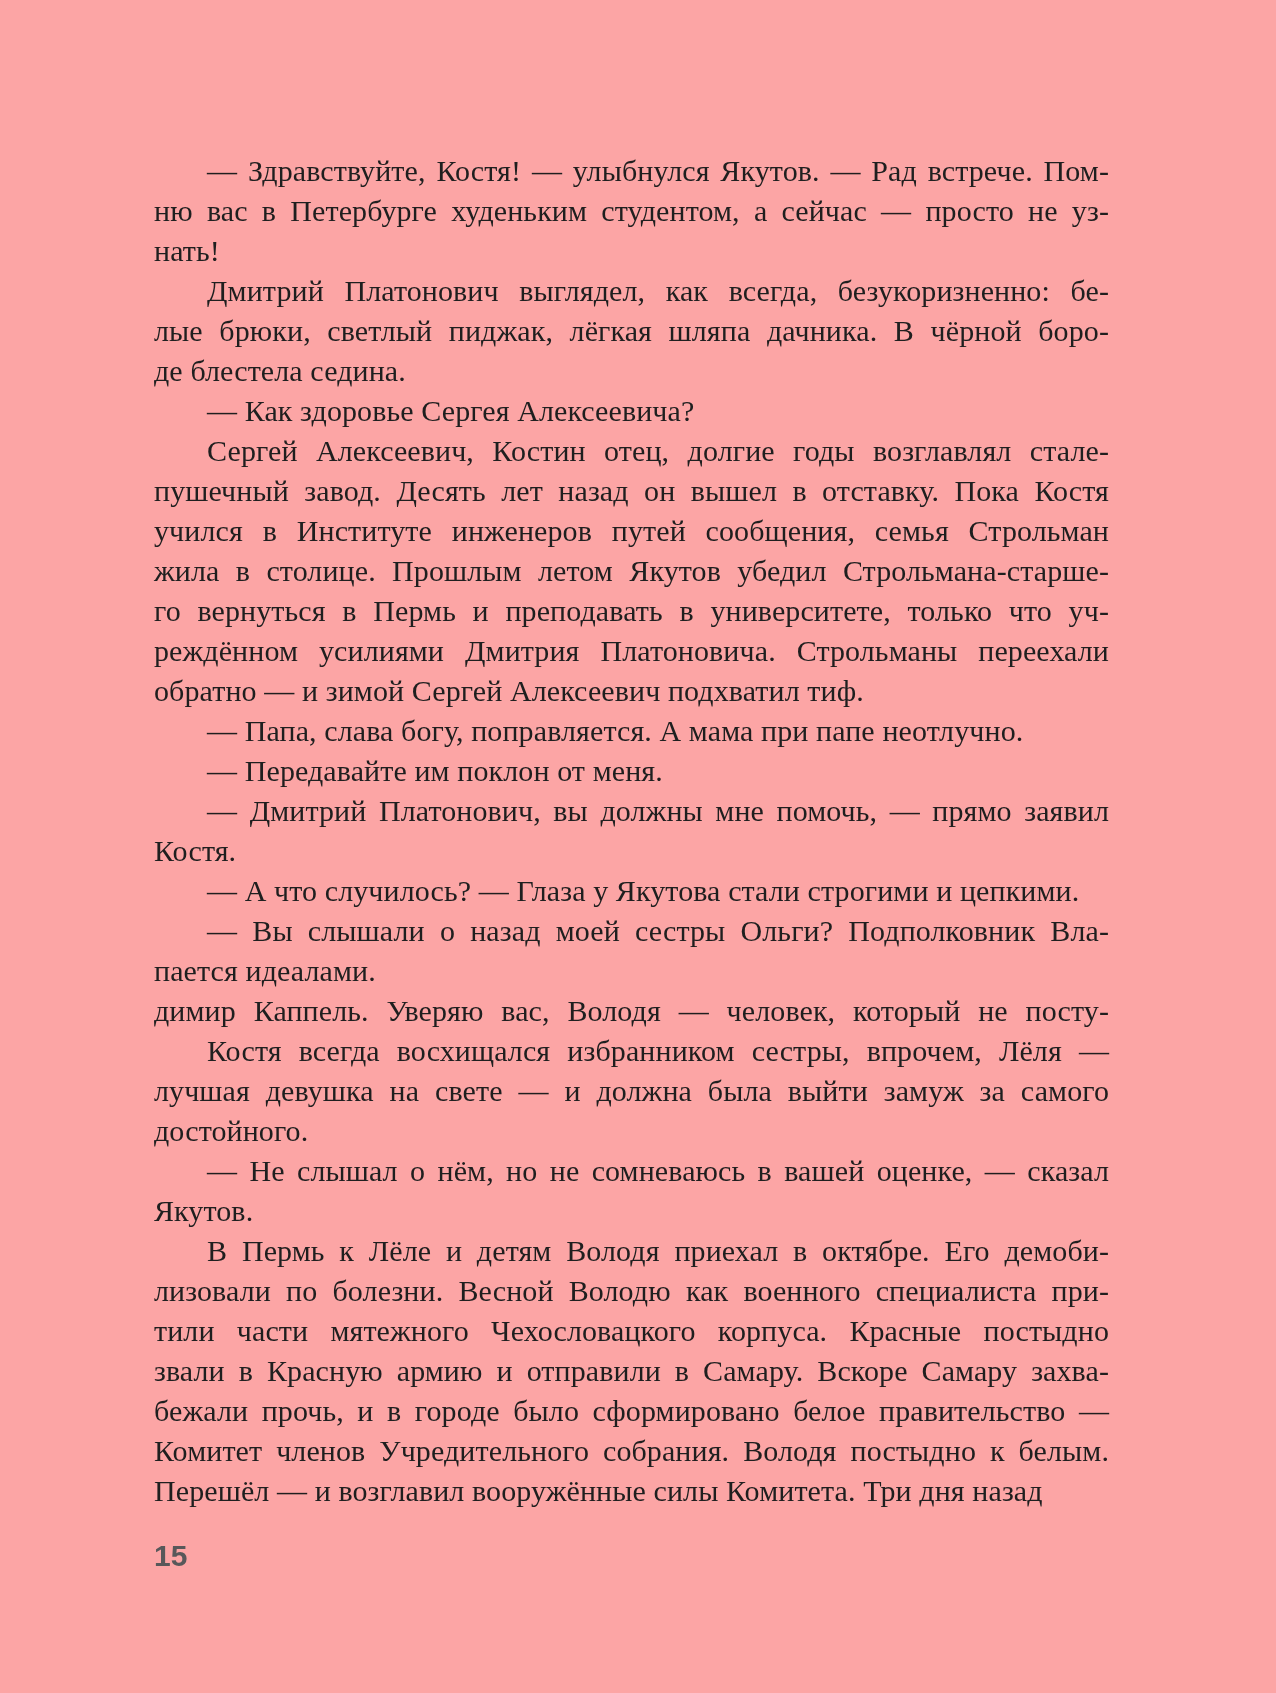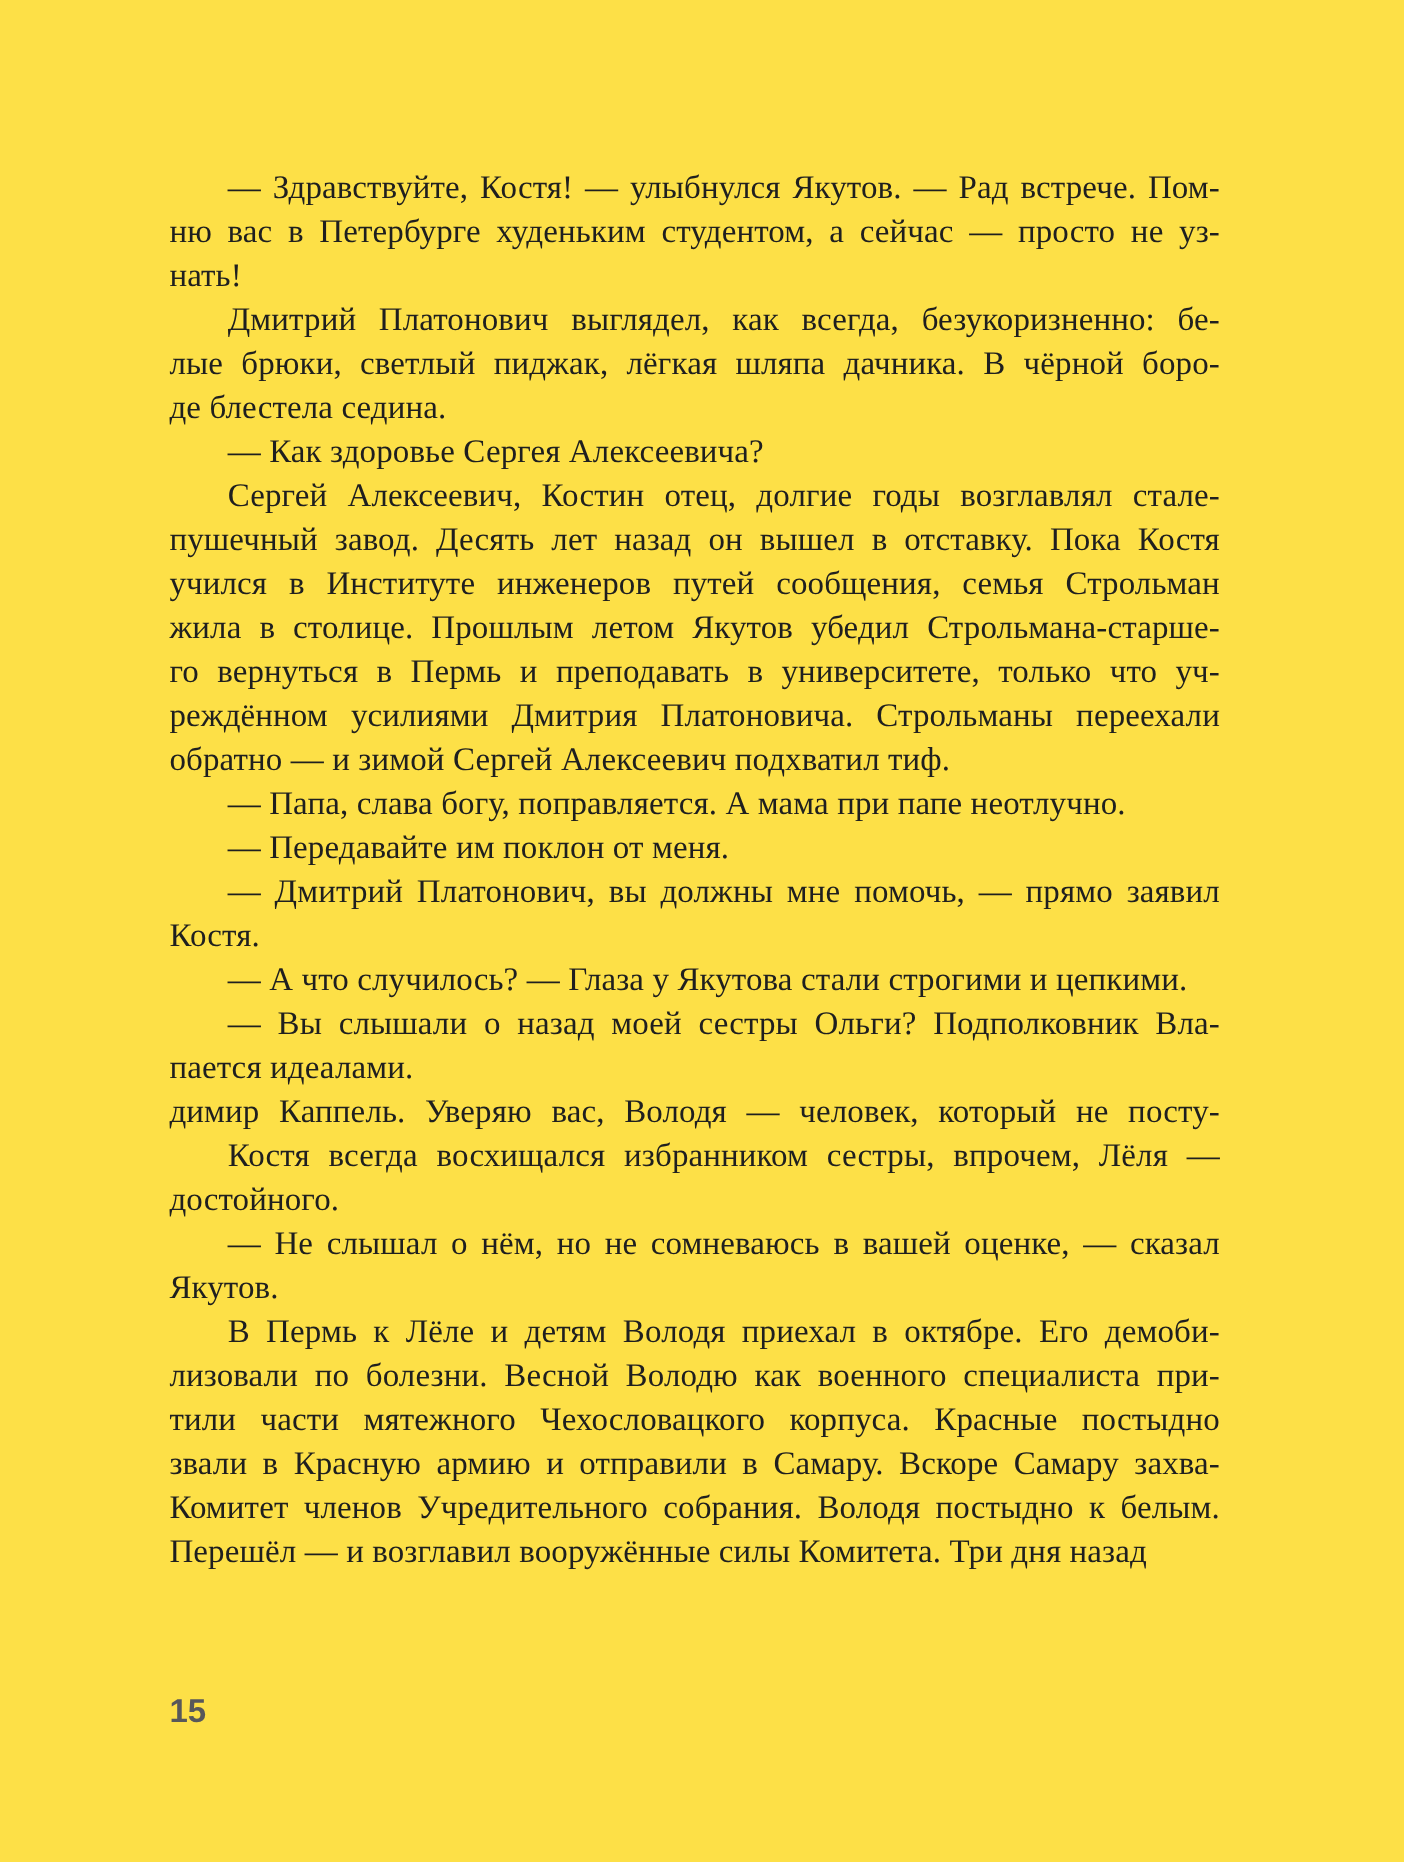--- a/index.html
+++ b/index.html
@@ -4,21 +4,21 @@
 <style>
   html, body {
     margin: 0;
     padding: 0;
     background: #ffffff;
   }
   .page {
     position: relative;
     width: 1276px;
     height: 1693px;
-    background: #fde047;
+    background: #fca5a5;
     overflow: hidden;
   }
   .page-text {
     position: absolute;
     left: 154px;
     top: 151px;
     width: 955px;
     font-family: "Liberation Serif", serif;
     font-size: 30px;
     line-height: 40px;
@@ -72,24 +72,26 @@
       <div class="tline para-end">обратно — и зимой Сергей Алексеевич подхватил тиф.</div>
       <div class="tline para-start para-end">— Папа, слава богу, поправляется. А мама при папе неотлучно.</div>
       <div class="tline para-start para-end">— Передавайте им поклон от меня.</div>
       <div class="tline para-start">— Дмитрий Платонович, вы должны мне помочь, — прямо заявил</div>
       <div class="tline para-end">Костя.</div>
       <div class="tline para-start para-end">— А что случилось? — Глаза у Якутова стали строгими и цепкими.</div>
       <div class="tline para-start">— Вы слышали о назад моей сестры Ольги? Подполковник Вла-</div>
       <div class="tline para-end">пается идеалами.</div>
       <div class="tline">димир Каппель. Уверяю вас, Володя — человек, который не посту-</div>
       <div class="tline para-start">Костя всегда восхищался избранником сестры, впрочем, Лёля —</div>
+      <div class="tline">лучшая девушка на свете — и должна была выйти замуж за самого</div>
       <div class="tline para-end">достойного.</div>
       <div class="tline para-start">— Не слышал о нём, но не сомневаюсь в вашей оценке, — сказал</div>
       <div class="tline para-end">Якутов.</div>
       <div class="tline para-start">В Пермь к Лёле и детям Володя приехал в октябре. Его демоби-</div>
       <div class="tline">лизовали по болезни. Весной Володю как военного специалиста при-</div>
       <div class="tline">тили части мятежного Чехословацкого корпуса. Красные постыдно</div>
       <div class="tline">звали в Красную армию и отправили в Самару. Вскоре Самару захва-</div>
+      <div class="tline">бежали прочь, и в городе было сформировано белое правительство —</div>
       <div class="tline">Комитет членов Учредительного собрания. Володя постыдно к белым.</div>
       <div class="tline para-end">Перешёл — и возглавил вооружённые силы Комитета. Три дня назад</div>
     </div>
   <div class="page-number">15</div>
 </div>
 
 </body></html>

